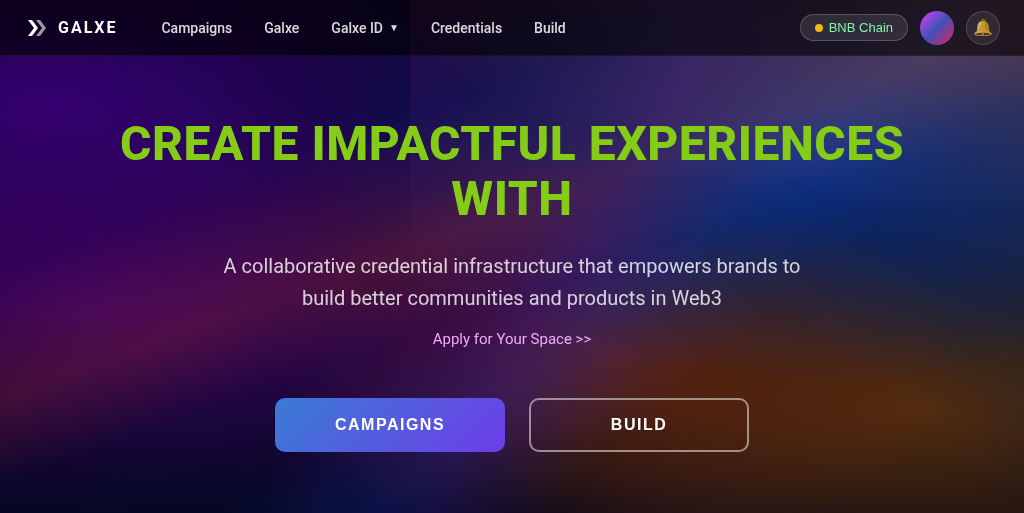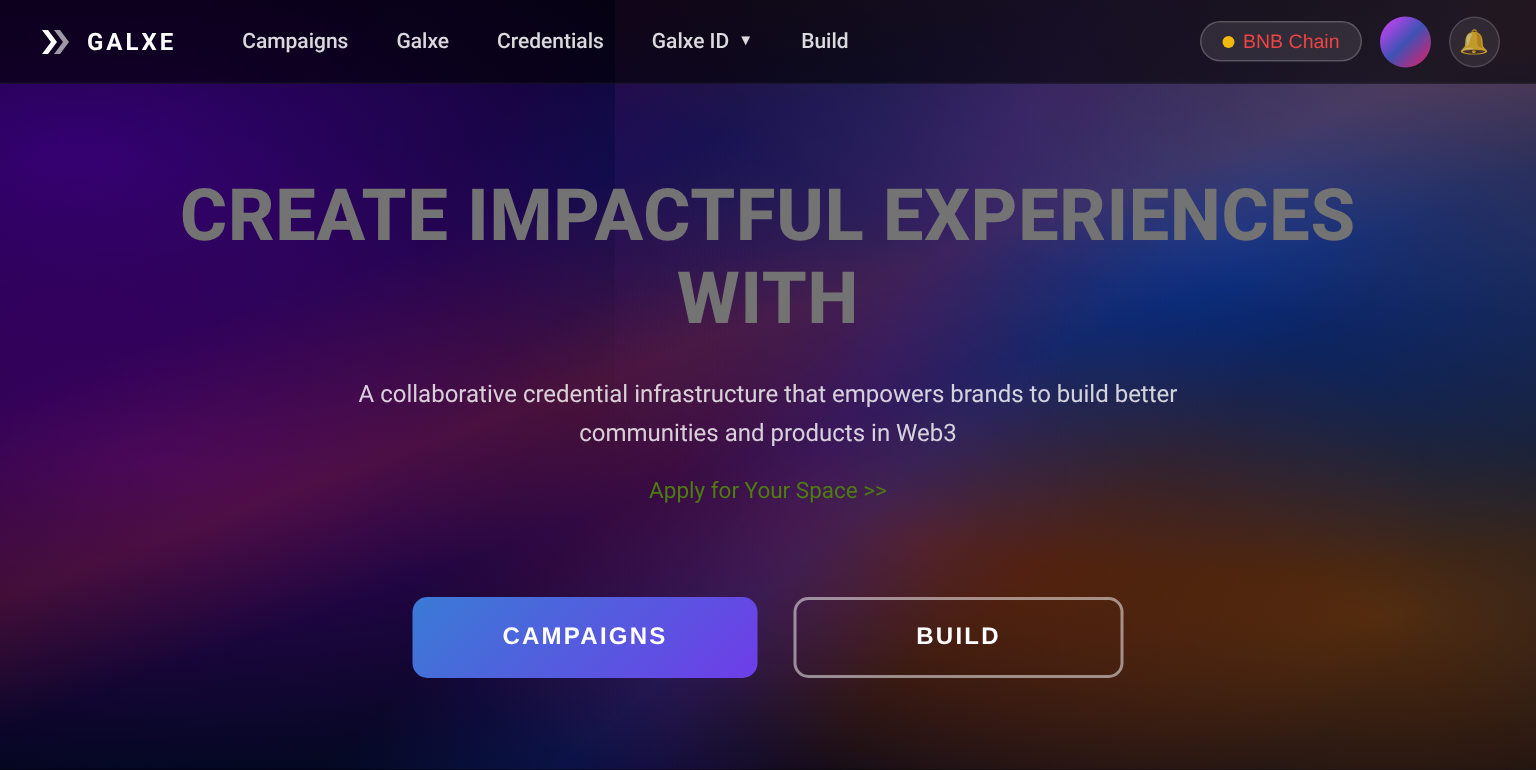--- a/index.html
+++ b/index.html
@@ -113,21 +113,21 @@
     }
 
     .bnb-chain-btn {
       display: flex;
       align-items: center;
       gap: 6px;
       background: rgba(255,255,255,0.1);
       border: 1px solid rgba(255,255,255,0.2);
       border-radius: 20px;
       padding: 5px 14px;
-      color: #ef4444;
+      color: #86efac;
       font-size: 13px;
       cursor: pointer;
     }
 
     .bnb-dot {
       width: 8px;
       height: 8px;
       background: #f0b90b;
       border-radius: 50%;
     }
@@ -163,42 +163,42 @@
       flex-direction: column;
       align-items: center;
       text-align: center;
       padding-top: 60px;
       padding-bottom: 20px;
     }
 
     .hero-title {
       font-size: 48px;
       font-weight: 800;
-      color: #737373;
+      color: #84cc16;
       line-height: 1.15;
       max-width: 820px;
       margin-bottom: 24px;
       text-transform: uppercase;
       letter-spacing: 0.5px;
     }
 
     .hero-subtitle {
-      font-size: 16px;
+      font-size: 20px;
       color: rgba(255,255,255,0.8);
       max-width: 600px;
       line-height: 1.6;
       margin-bottom: 16px;
     }
 
     .apply-link {
-      color: #4d7c0f;
+      color: #f0abfc;
       font-size: 15px;
       cursor: pointer;
       text-decoration: none;
-      margin-bottom: 52px;
+      margin-bottom: 40px;
     }
 
     .hero-buttons {
       display: flex;
       gap: 24px;
       margin-top: 10px;
     }
 
     .btn-campaigns {
       background: linear-gradient(135deg, #3a7bd5, #6e3de8);
@@ -241,25 +241,25 @@
     <svg class="logo-icon" viewBox="0 0 28 28" fill="none">
       <path d="M4 6L10 14L4 22H8L14 14L8 6H4Z" fill="white"></path>
       <path d="M12 6L18 14L12 22H16L22 14L16 6H12Z" fill="white" opacity="0.6"></path>
     </svg>
     <span class="logo-text">GALXE</span>
   </div>
 
   <div class="nav-links">
     <a class="nav-link">Campaigns</a>
     <a class="nav-link">Galxe</a>
-    <a class="nav-link">Credentials</a>
     <a class="nav-link">
       <span>Galxe ID</span>
       <span class="chevron">▼</span>
     </a>
+    <a class="nav-link">Credentials</a>
     <a class="nav-link">Build</a>
   </div>
 
   <div class="nav-right">
     <button class="bnb-chain-btn">
       <span class="bnb-dot"></span>
       <span>BNB Chain</span>
     </button>
     <button class="avatar-btn"></button>
     <button class="bell-btn">

